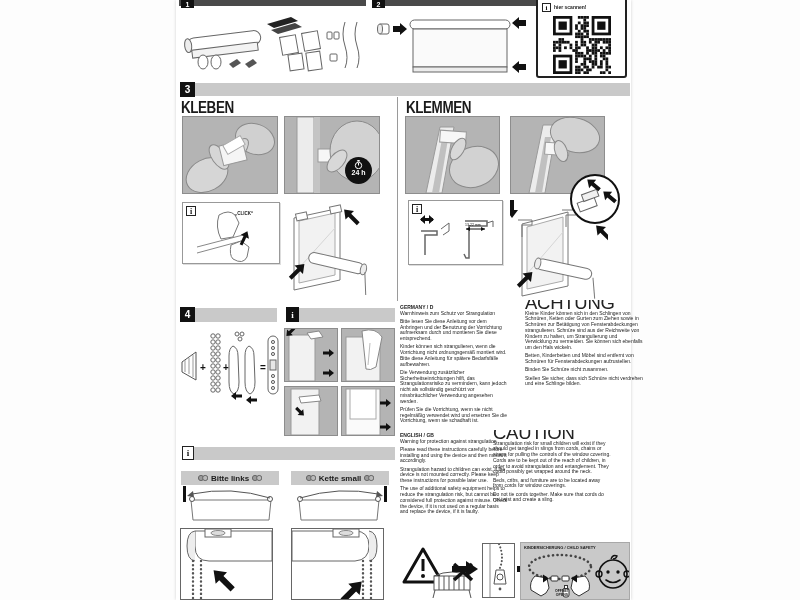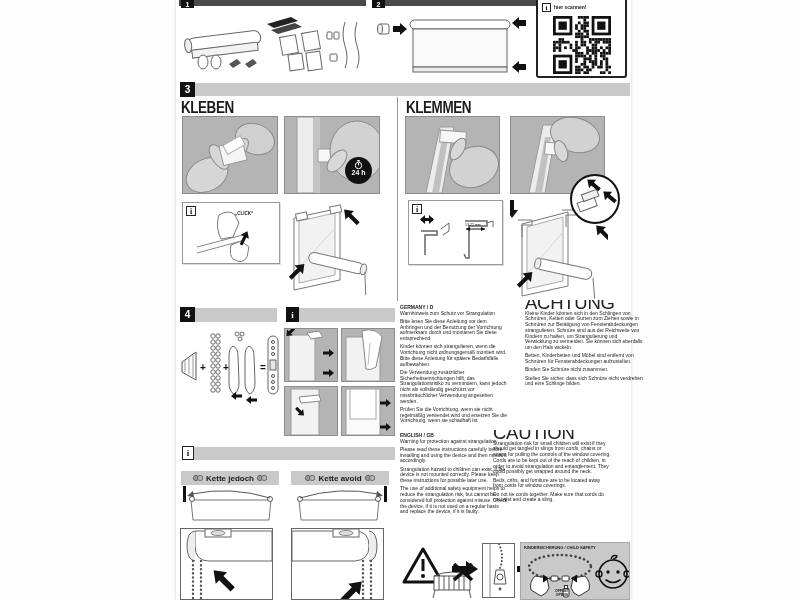--- a/index.html
+++ b/index.html
@@ -539,32 +539,32 @@
   </div>
 
   <div class="abs iicon" style="left:6px;top:446px;width:12px;height:14px;font-size:9px">i</div>
   <div class="abs graybar" style="left:18px;top:447px;width:201px;height:13px"></div>
 
   <div class="abs kette-header" style="left:5px;top:471px;width:98px;height:14px">
     <svg width="10" height="8" viewBox="0 0 10 8">
         <circle cx="3" cy="4" r="2.6" fill="#9a9a9a" stroke="#666"></circle>
         <circle cx="7.2" cy="4" r="2.6" fill="#b9b9b9" stroke="#666"></circle>
       </svg>
-    <span>Kette jedoch</span>
+    <span>Bitte links</span>
     <svg width="10" height="8" viewBox="0 0 10 8">
         <circle cx="3" cy="4" r="2.6" fill="#9a9a9a" stroke="#666"></circle>
         <circle cx="7.2" cy="4" r="2.6" fill="#b9b9b9" stroke="#666"></circle>
       </svg>
   </div>
   <div class="abs kette-header" style="left:115px;top:471px;width:98px;height:14px">
     <svg width="10" height="8" viewBox="0 0 10 8">
         <circle cx="3" cy="4" r="2.6" fill="#9a9a9a" stroke="#666"></circle>
         <circle cx="7.2" cy="4" r="2.6" fill="#b9b9b9" stroke="#666"></circle>
       </svg>
-    <span>Kette avoid</span>
+    <span>Kette small</span>
     <svg width="10" height="8" viewBox="0 0 10 8">
         <circle cx="3" cy="4" r="2.6" fill="#9a9a9a" stroke="#666"></circle>
         <circle cx="7.2" cy="4" r="2.6" fill="#b9b9b9" stroke="#666"></circle>
       </svg>
   </div>
 
   <svg class="abs" style="left:5px;top:486px" width="98" height="40" viewBox="0 0 98 40">
     <rect x="2" y="0" width="3" height="16" fill="#111"></rect>
     <path d="M10,14 L90,14 L88,34 L12,34 Z" fill="#fff" stroke="#777"></path>
     <circle cx="11" cy="13" r="2.5" fill="#fff" stroke="#555"></circle>

